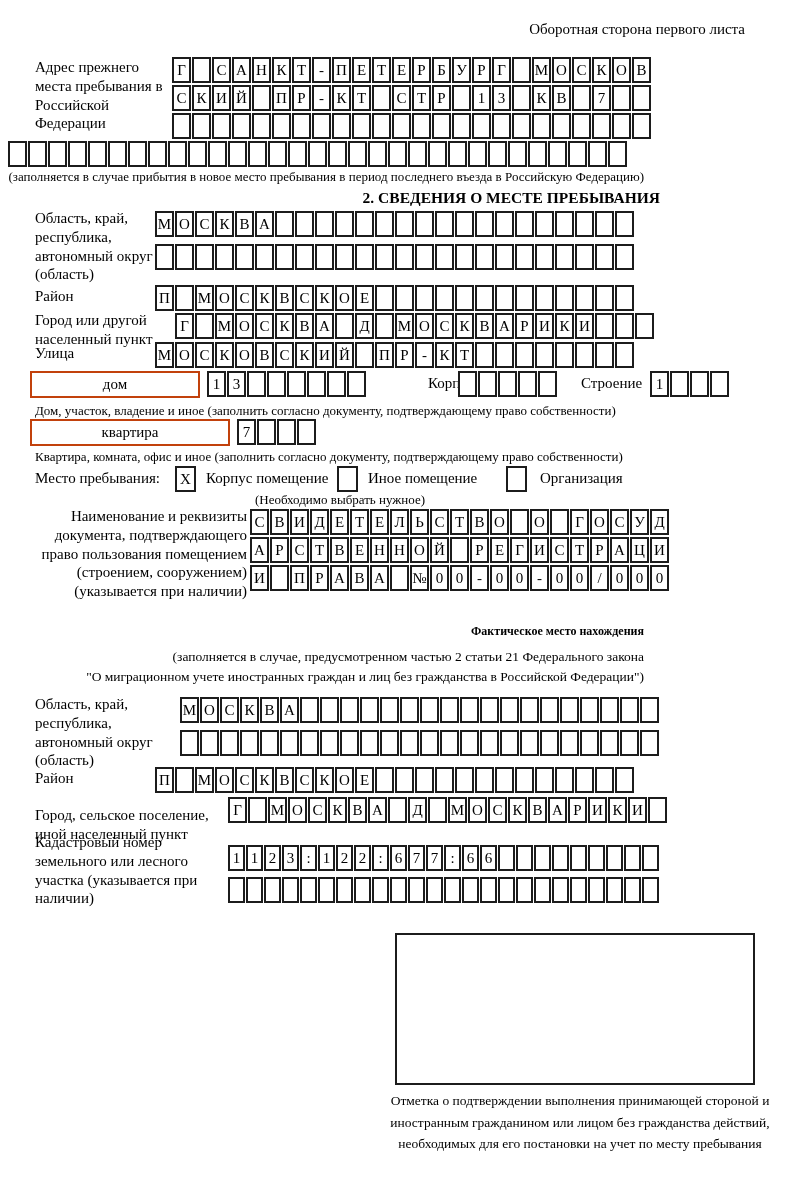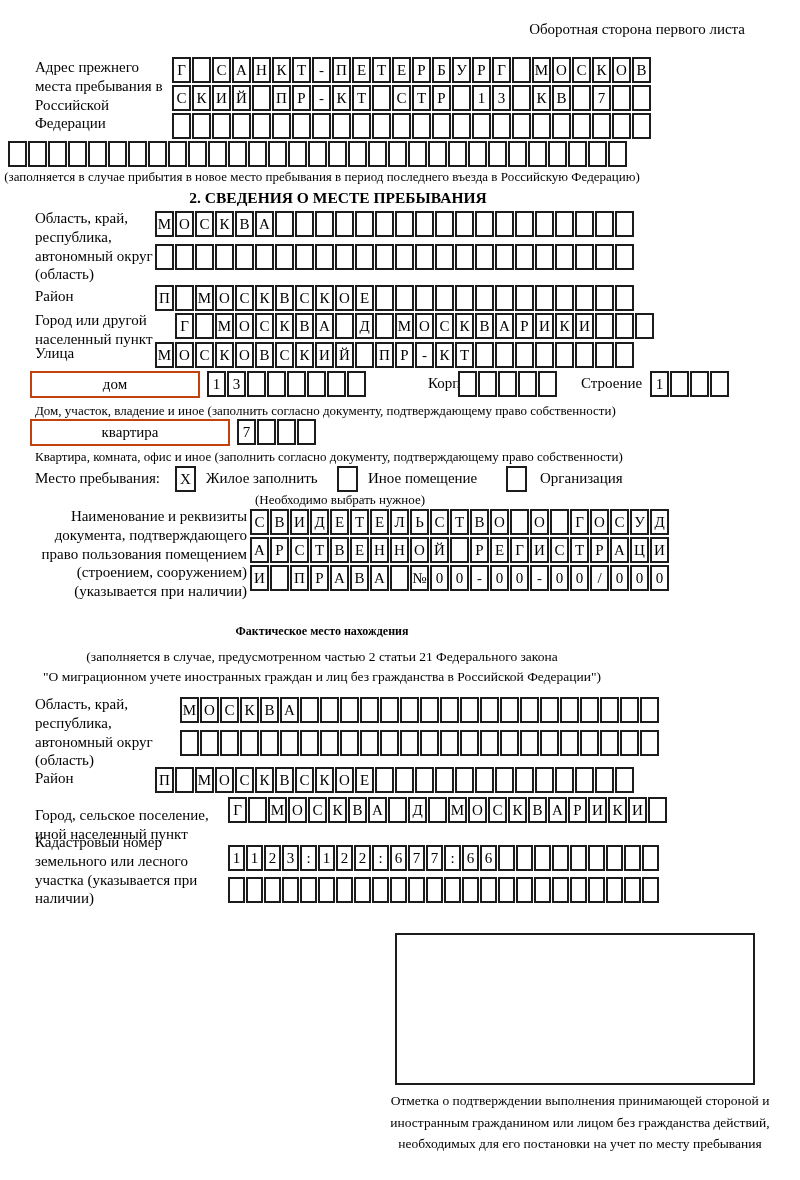--- a/index.html
+++ b/index.html
@@ -2,21 +2,21 @@
 <html><head>
 <meta charset="utf-8">
 <style>
   html,body{margin:0;padding:0;background:#fff;}
   .page{position:relative;width:800px;height:1180px;background:#ffffff;
         font-family:"Liberation Serif",serif;color:#000;overflow:hidden;}
   .abs{position:absolute;}
   .lbl{font-size:15px;line-height:1.25;}
   .cap{font-size:13px;line-height:1.3;}
   .cap2{font-size:13.5px;line-height:1.3;}
-  .ctr{left:0;width:644px;text-align:center;}
+  .ctr{left:0;width:644px;text-align:right;}
   .bold{font-weight:bold;}
   .cellrow{position:absolute;display:flex;gap:1px;}
   .cell{box-sizing:border-box;flex:0 0 auto;width:19px;height:26px;
         border:2px solid #1c1c1c;background:#fff;display:flex;align-items:center;
         justify-content:center;font-size:15px;font-family:"Liberation Serif",serif;}
   .cell.sm{width:17px;}
   .cb .cell{width:21px;}
   .wide-box{position:absolute;box-sizing:border-box;border:2px solid #c2410c;background:#fff;
         display:flex;align-items:center;justify-content:center;font-size:15px;}
   .stamp{position:absolute;box-sizing:border-box;border:2px solid #1c1c1c;background:#fff;}
@@ -316,21 +316,21 @@
       <span class="cell"></span>
       <span class="cell"></span>
       <span class="cell"></span>
     </div>
   <div class="abs cap" style="left:35px;top:449px;width:760px;">Квартира, комната, офис и иное (заполнить согласно документу, подтверждающему право собственности)</div>
 
   <div class="abs lbl" style="left:35px;top:469px;">Место пребывания:</div>
   <div class="cellrow cb" style="left:175px;top:466px;">
       <span class="cell">X</span>
     </div>
-  <div class="abs lbl" style="left:206px;top:469px;">Жилое заполнить</div>
+  <div class="abs lbl" style="left:206px;top:469px;">Корпус помещение</div>
   <div class="cellrow cb" style="left:337px;top:466px;">
       <span class="cell"></span>
     </div>
   <div class="abs lbl" style="left:368px;top:469px;">Иное помещение</div>
   <div class="cellrow cb" style="left:506px;top:466px;">
       <span class="cell"></span>
     </div>
   <div class="abs lbl" style="left:540px;top:469px;">Организация</div>
   <div class="abs cap" style="left:175px;top:492px;width:330px;text-align:center;">(Необходимо выбрать нужное)</div>
 

